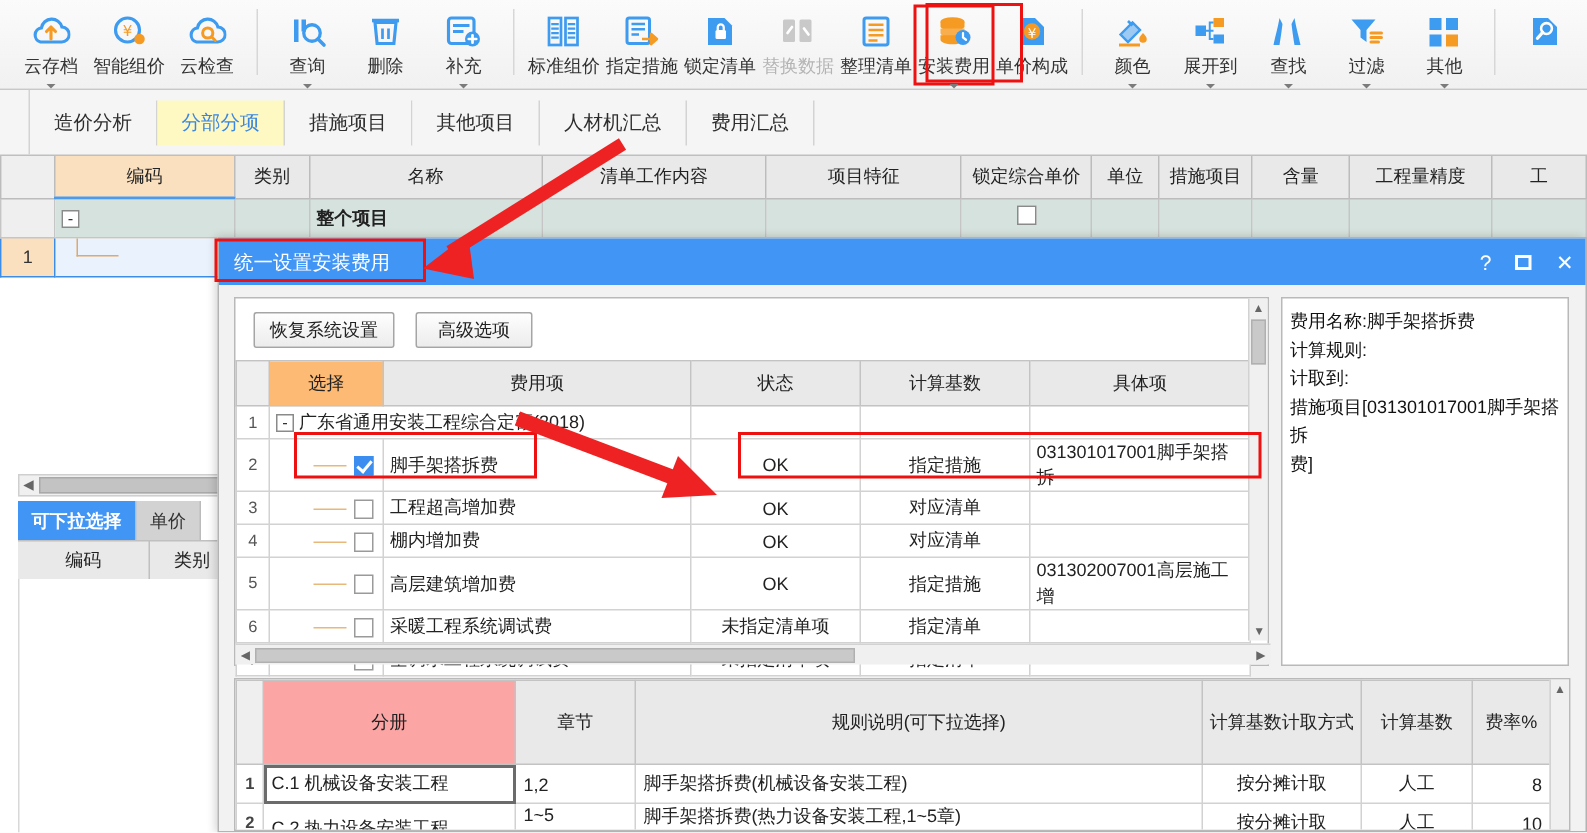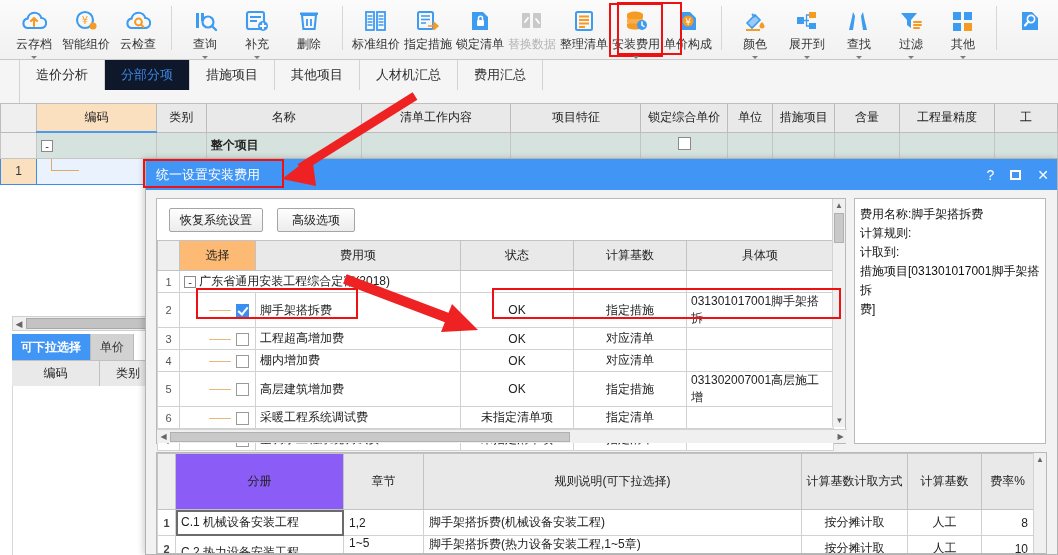--- a/index.html
+++ b/index.html
@@ -32,30 +32,30 @@
   .tb-item .lbl { font-size: 12px; color: #333; margin-top: 2px; white-space: nowrap; line-height:14px;}
   .tb-item.disabled .lbl { color: #b4b4b4; }
   .tb-item.highlight { outline: 2px solid #ee1111; outline-offset: -1px; }
   .tb-caret { width:0;height:0;border-left:3px solid transparent;border-right:3px solid transparent;
               border-top:3px solid #7b7b7b; position:absolute; bottom:-3px; }
 
   
   .tabbar {
     position: absolute; left: 0; top: 60px; width: 1058px; height: 44px;
     background: #f5f5f5; border-bottom: 1px solid #bfbfbf;
-    display: flex; align-items: flex-start;
+    display: flex; align-items: center;
   }
   .tabbar .pre { width: 20px; height: 43px; border-right:1px solid #d3d3d3; }
   .tab {
     height: 30px; line-height: 30px; padding: 0 16px;
     font-size: 13px; color: #2d2d2d;
     border-right: 1px solid #d3d3d3;
     background: #f5f5f5;
   }
-  .tab.active { background: #0f172a; color: #3a86e0; }
+  .tab.active { background: #fef9c3; color: #3a86e0; }
 
   
   .gridwrap { position: absolute; left:0; top: 104px; width: 1058px; height: 451px; background:#fff; }
   table.grid { border-collapse: collapse; table-layout: fixed; }
   .grid th {
     background: #e9e9e9; border: 1px solid #bcbcbc; border-top: none;
     font-weight: normal; font-size: 12px; color: #222; height: 28px; padding: 0 2px;
   }
   .grid th.code-col { background: #fbe0c0; border-bottom: 2px solid #4a9bf0; }
   .grid td {
@@ -144,21 +144,21 @@
   .vscroll .th { position:absolute; top:14px; left:1px; width:10px; height:30px; background:#c9c9c9; border:1px solid #b0b0b0;}
   .hscroll2 { position:absolute; left:0; bottom:0; width:690px; height:14px; background:#f0f0f0; border-top:1px solid #d2d2d2; display:flex; align-items:center;}
   .hscroll2 .ar { width:13px; text-align:center; font-size:8px; color:#666;}
   .hscroll2 .th { height:10px; background:#c9c9c9; border:1px solid #b0b0b0; width:400px; }
 
   
   .bottom-table { position:absolute; left:10px; top:262px; width:891px; height:102px;
                   background:#fff; border:1px solid #b9b9b9; overflow:hidden;}
   table.bgrid { border-collapse:collapse; table-layout:fixed; width:876px; }
   .bgrid th { background:#e9e9e9; border:1px solid #c3c3c3; font-weight:normal; font-size:12px; height:56px; color:#222;}
-  .bgrid th.fen { background:#8b5cf6; }
+  .bgrid th.fen { background:#fca5a5; }
   .bgrid td { border:1px solid #d2d2d2; height:26px; font-size:12px; padding:0 5px; background:#fff;}
   .bgrid td.rn { text-align:center; color:#444; font-weight:bold; font-size:11px;}
   .bgrid td.c { text-align:center; }
   .bgrid td.r { text-align:right; }
   .cell-focus { outline:2px solid #6b6b6b; outline-offset:-2px; }
   .bvscroll { position:absolute; right:0; top:0; width:13px; height:100px; background:#f0f0f0; border-left:1px solid #d2d2d2;}
 
   
   .anno-box { position:absolute; border:2px solid #ee1111; pointer-events:none; }
   svg.anno { position:absolute; left:0; top:0; width:1058px; height:555px; pointer-events:none; }
@@ -214,39 +214,39 @@
               <circle cx="16" cy="13" r="5.5" fill="none" stroke="#3d9bf0" stroke-width="2.2"></circle>
               <path d="M20 17l4 4" stroke="#3d9bf0" stroke-width="2.4" stroke-linecap="round"></path>
             </svg>
         </span>
         <span class="lbl">查询</span>
         <span class="tb-caret"></span>
       </div>
       <div class="tb-item">
         <span class="ico">
           <svg width="26" height="24" viewBox="0 0 26 24">
+              <path d="M6 6h14l-1.4 14H7.4z" fill="none" stroke="#3d9bf0" stroke-width="2.1"></path>
+              <rect x="4" y="3.5" width="18" height="2.4" fill="#3d9bf0"></rect>
+              <path d="M11 10v7M15 10v7" stroke="#3d9bf0" stroke-width="1.8"></path>
+            </svg>
+        </span>
+        <span class="lbl">删除</span>
+      </div>
+      <div class="tb-item">
+        <span class="ico">
+          <svg width="26" height="24" viewBox="0 0 26 24">
               <rect x="3" y="3" width="17" height="17" rx="2" fill="none" stroke="#3d9bf0" stroke-width="2.1"></rect>
               <rect x="6" y="7" width="11" height="2" fill="#3d9bf0"></rect>
               <rect x="6" y="11" width="7" height="2" fill="#3d9bf0"></rect>
               <circle cx="19" cy="17" r="5" fill="#3d9bf0"></circle>
               <path d="M19 14.5v5M16.5 17h5" stroke="#fff" stroke-width="1.8" stroke-linecap="round"></path>
             </svg>
         </span>
         <span class="lbl">补充</span>
         <span class="tb-caret"></span>
-      </div>
-      <div class="tb-item">
-        <span class="ico">
-          <svg width="26" height="24" viewBox="0 0 26 24">
-              <path d="M6 6h14l-1.4 14H7.4z" fill="none" stroke="#3d9bf0" stroke-width="2.1"></path>
-              <rect x="4" y="3.5" width="18" height="2.4" fill="#3d9bf0"></rect>
-              <path d="M11 10v7M15 10v7" stroke="#3d9bf0" stroke-width="1.8"></path>
-            </svg>
-        </span>
-        <span class="lbl">删除</span>
       </div>
     </div>
     <div class="tb-sep"></div>
 
     <div class="tb-group">
       <div class="tb-item">
         <span class="ico">
           <svg width="26" height="24" viewBox="0 0 26 24">
               <rect x="3" y="3" width="8" height="18" fill="none" stroke="#3d9bf0" stroke-width="1.8"></rect>
               <rect x="14" y="3" width="8" height="18" fill="none" stroke="#3d9bf0" stroke-width="1.8"></rect>

